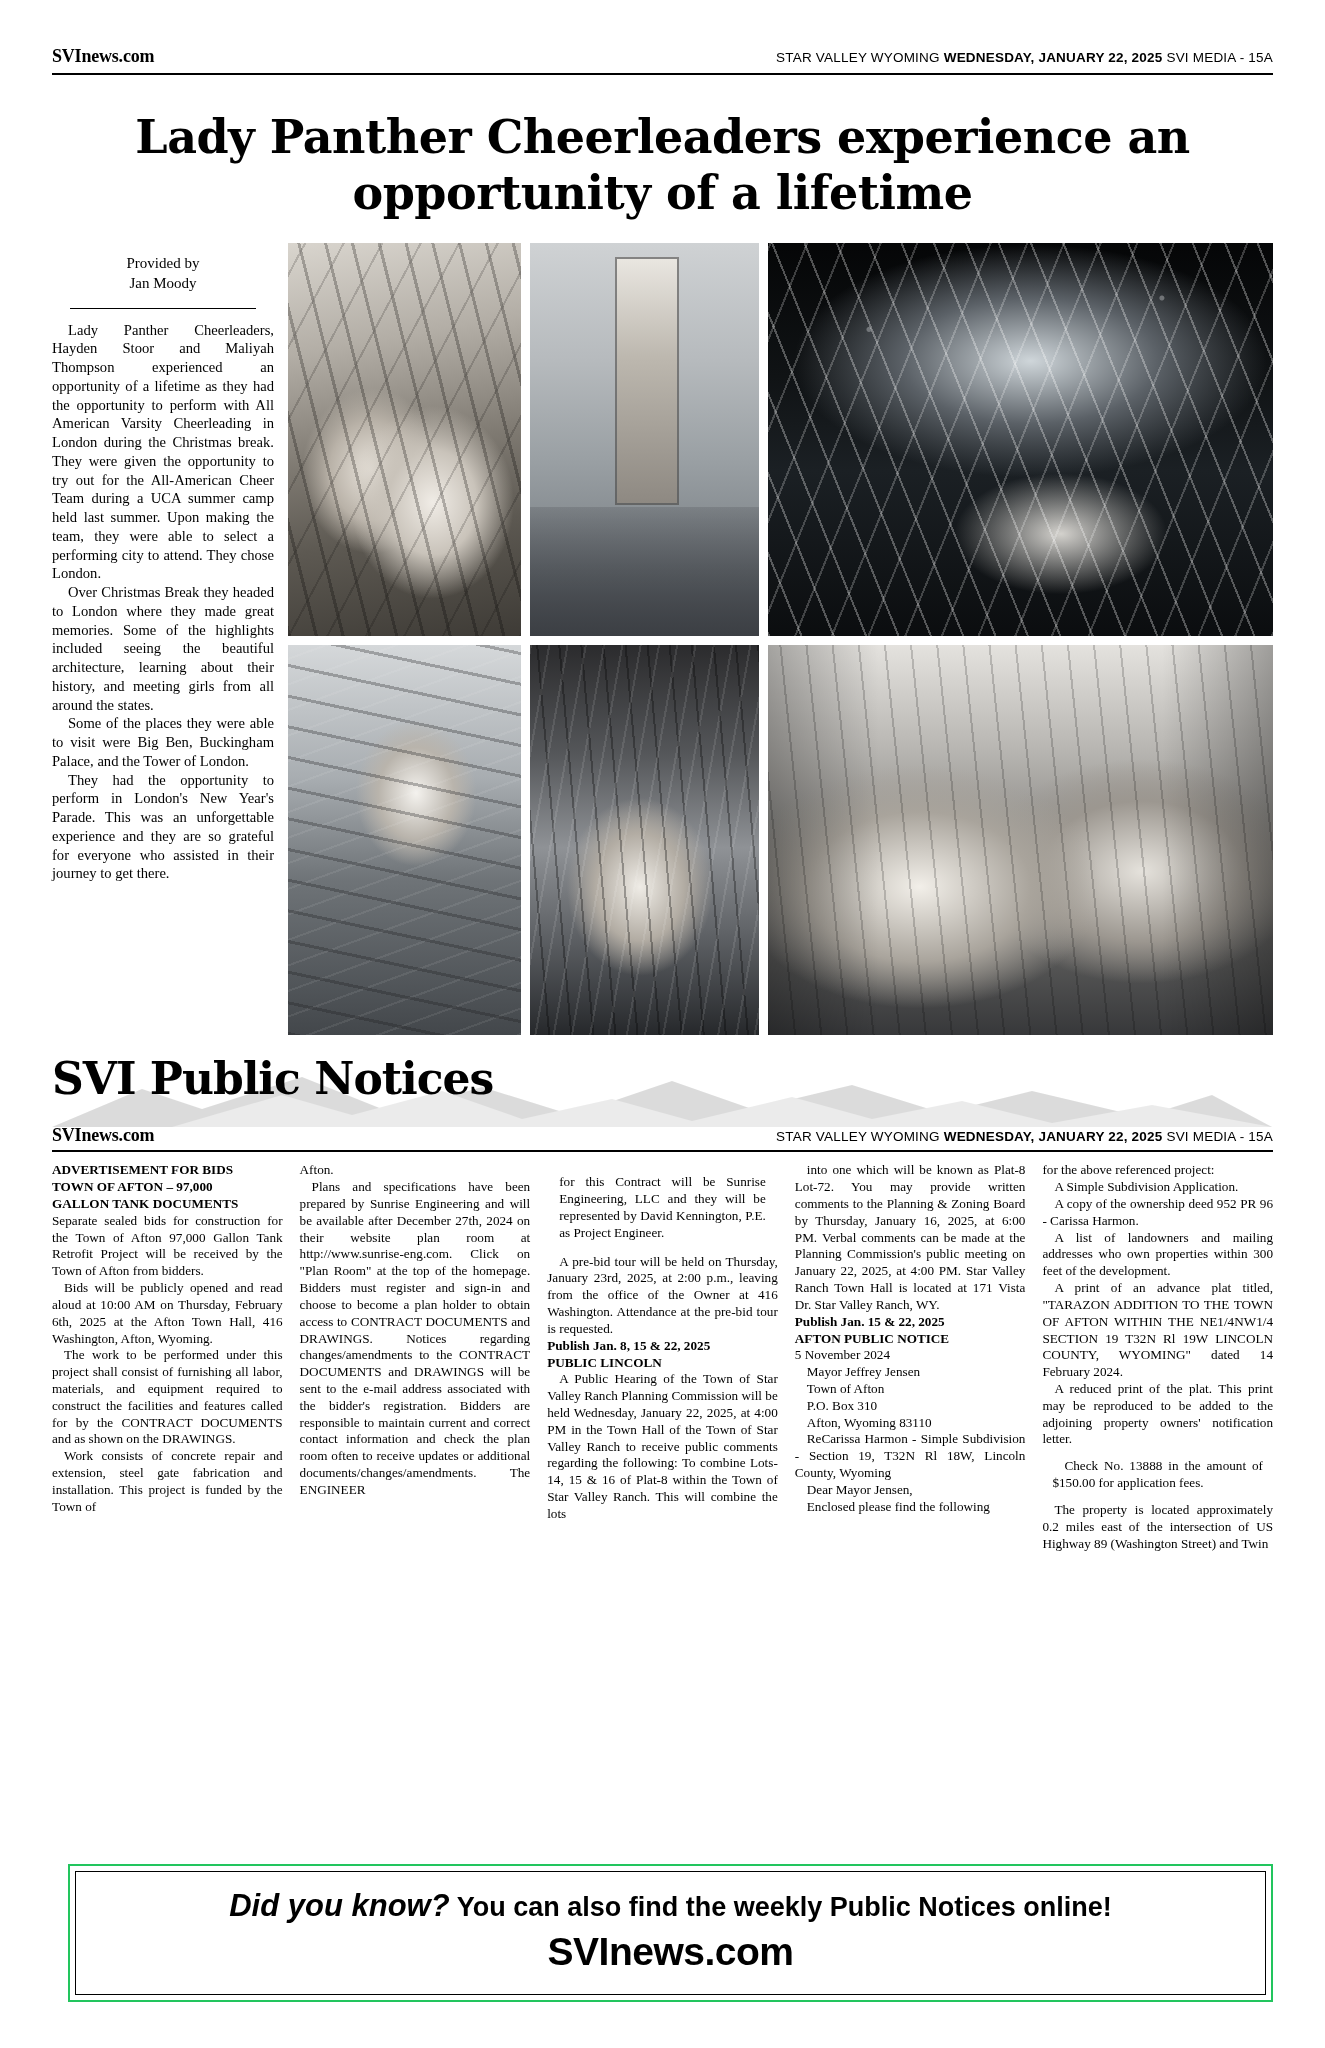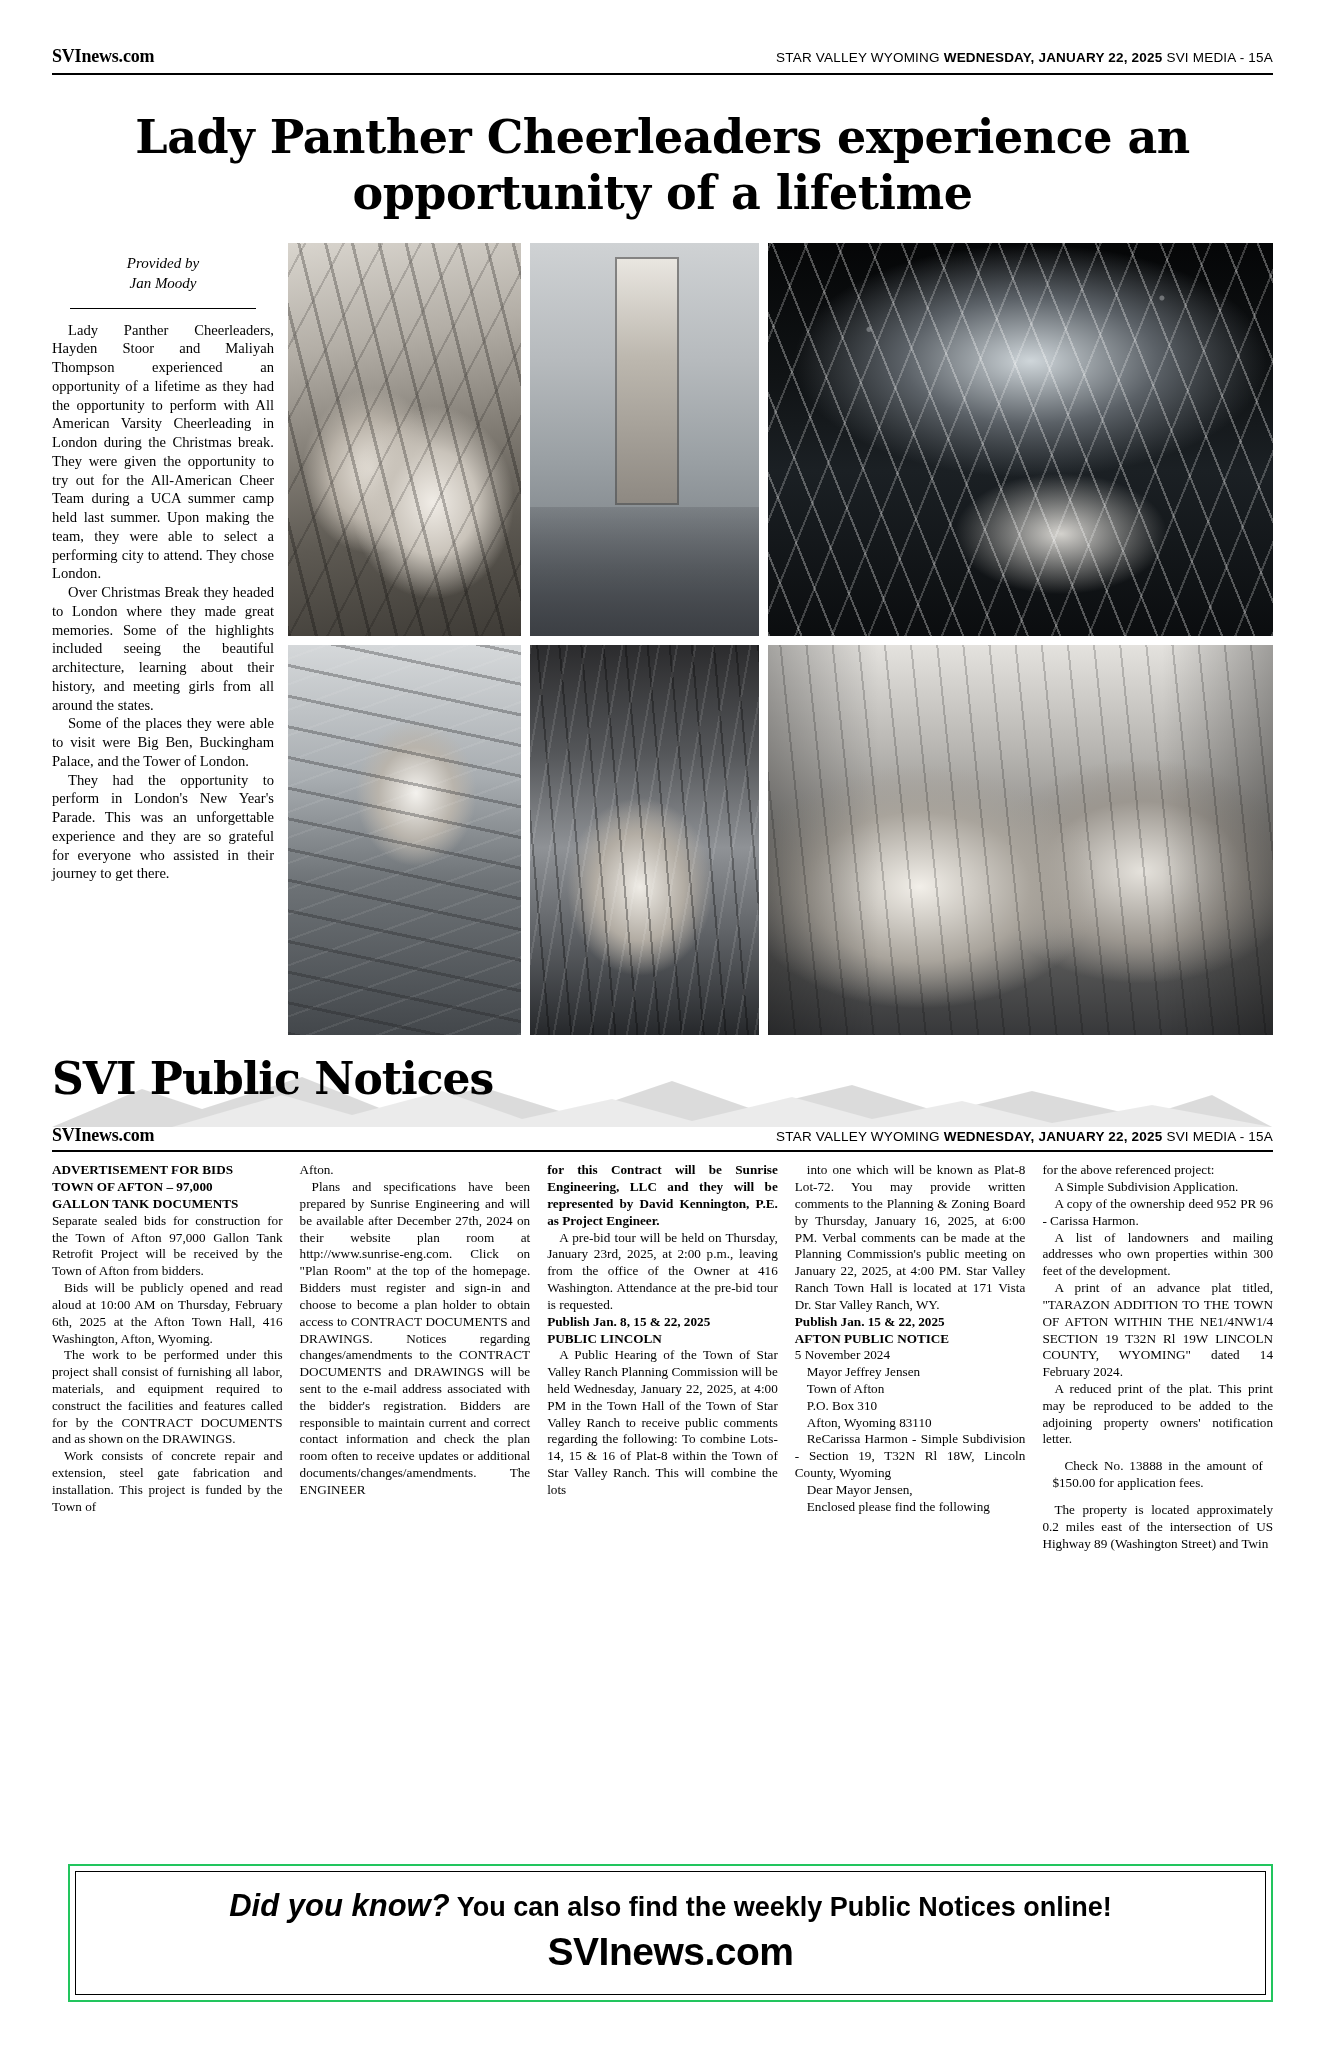--- a/index.html
+++ b/index.html
@@ -59,21 +59,20 @@
   .article {
     display: flex;
     gap: 14px;
   }
   .col-text {
     width: 222px;
     flex: 0 0 222px;
   }
   .byline {
     text-align: center;
-    font-style: italic;
     font-size: 15px;
     line-height: 1.35;
     padding: 10px 0 10px 0;
   }
   .byline-rule {
     border-bottom: 1px solid #000;
     margin: 4px 18px 12px 18px;
   }
   .col-text p {
     margin: 0;
@@ -351,21 +350,21 @@
         <p style="margin: 0px; text-align: justify; text-indent: 12px; hyphens: auto;">The work to be performed under this project shall consist of furnishing all labor, materials, and equipment required to construct the facilities and features called for by the CONTRACT DOCUMENTS and as shown on the DRAWINGS.</p>
         <p style="margin: 0px; text-align: justify; text-indent: 12px; hyphens: auto;">Work consists of concrete repair and extension, steel gate fabrication and installation. This project is funded by the Town of</p>
     </div>
 
     <div class="col">
       <p style="margin: 0px; text-align: justify; text-indent: 0px; hyphens: auto;">Afton.</p>
         <p style="margin: 0px; text-align: justify; text-indent: 12px; hyphens: auto;">Plans and specifications have been prepared by Sunrise Engineering and will be available after December 27th, 2024 on their website plan room at http://www.sunrise-eng.com. Click on "Plan Room" at the top of the homepage. Bidders must register and sign-in and choose to become a plan holder to obtain access to CONTRACT DOCUMENTS and DRAWINGS. Notices regarding changes/amendments to the CONTRACT DOCUMENTS and DRAWINGS will be sent to the e-mail address associated with the bidder's registration. Bidders are responsible to maintain current and correct contact information and check the plan room often to receive updates or additional documents/changes/amendments. The ENGINEER</p>
     </div>
 
     <div class="col">
-      <p style="margin: 0px; text-align: justify; text-indent: 0px; hyphens: auto; font-weight: bold;">for this Contract will be Sunrise Engineering, LLC and they will be represented by David Kennington, P.E. as Project Engineer.</p>
+      <p style="margin: 12px; text-align: justify; text-indent: 0px; hyphens: auto;">for this Contract will be Sunrise Engineering, LLC and they will be represented by David Kennington, P.E. as Project Engineer.</p>
         <p style="margin: 0px; text-align: justify; text-indent: 12px; hyphens: auto;">A pre-bid tour will be held on Thursday, January 23rd, 2025, at 2:00 p.m., leaving from the office of the Owner at 416 Washington. Attendance at the pre-bid tour is requested.</p>
       <p class="ctr-bold ctr-bold-sp">Publish Jan. 8, 15 &amp; 22, 2025</p>
       <p class="hdr-bold ctr-bold-sp">PUBLIC LINCOLN</p>
       <p class="body" style="text-indent: 12px;">A Public Hearing of the Town of Star Valley Ranch Planning Commission will be held Wednesday, January 22, 2025, at 4:00 PM in the Town Hall of the Town of Star Valley Ranch to receive public comments regarding the following: To combine Lots-14, 15 &amp; 16 of Plat-8 within the Town of Star Valley Ranch. This will combine the lots</p>
     </div>
 
     <div class="col">
       <p class="body" style="text-indent: 12px;">into one which will be known as Plat-8 Lot-72. You may provide written comments to the Planning &amp; Zoning Board by Thursday, January 16, 2025, at 6:00 PM. Verbal comments can be made at the Planning Commission's public meeting on January 22, 2025, at 4:00 PM. Star Valley Ranch Town Hall is located at 171 Vista Dr. Star Valley Ranch, WY.</p>
       <p class="right-bold ctr-bold-sp">Publish Jan. 15 &amp; 22, 2025</p>
       <p class="hdr-bold ctr-bold-sp">AFTON PUBLIC NOTICE</p>

